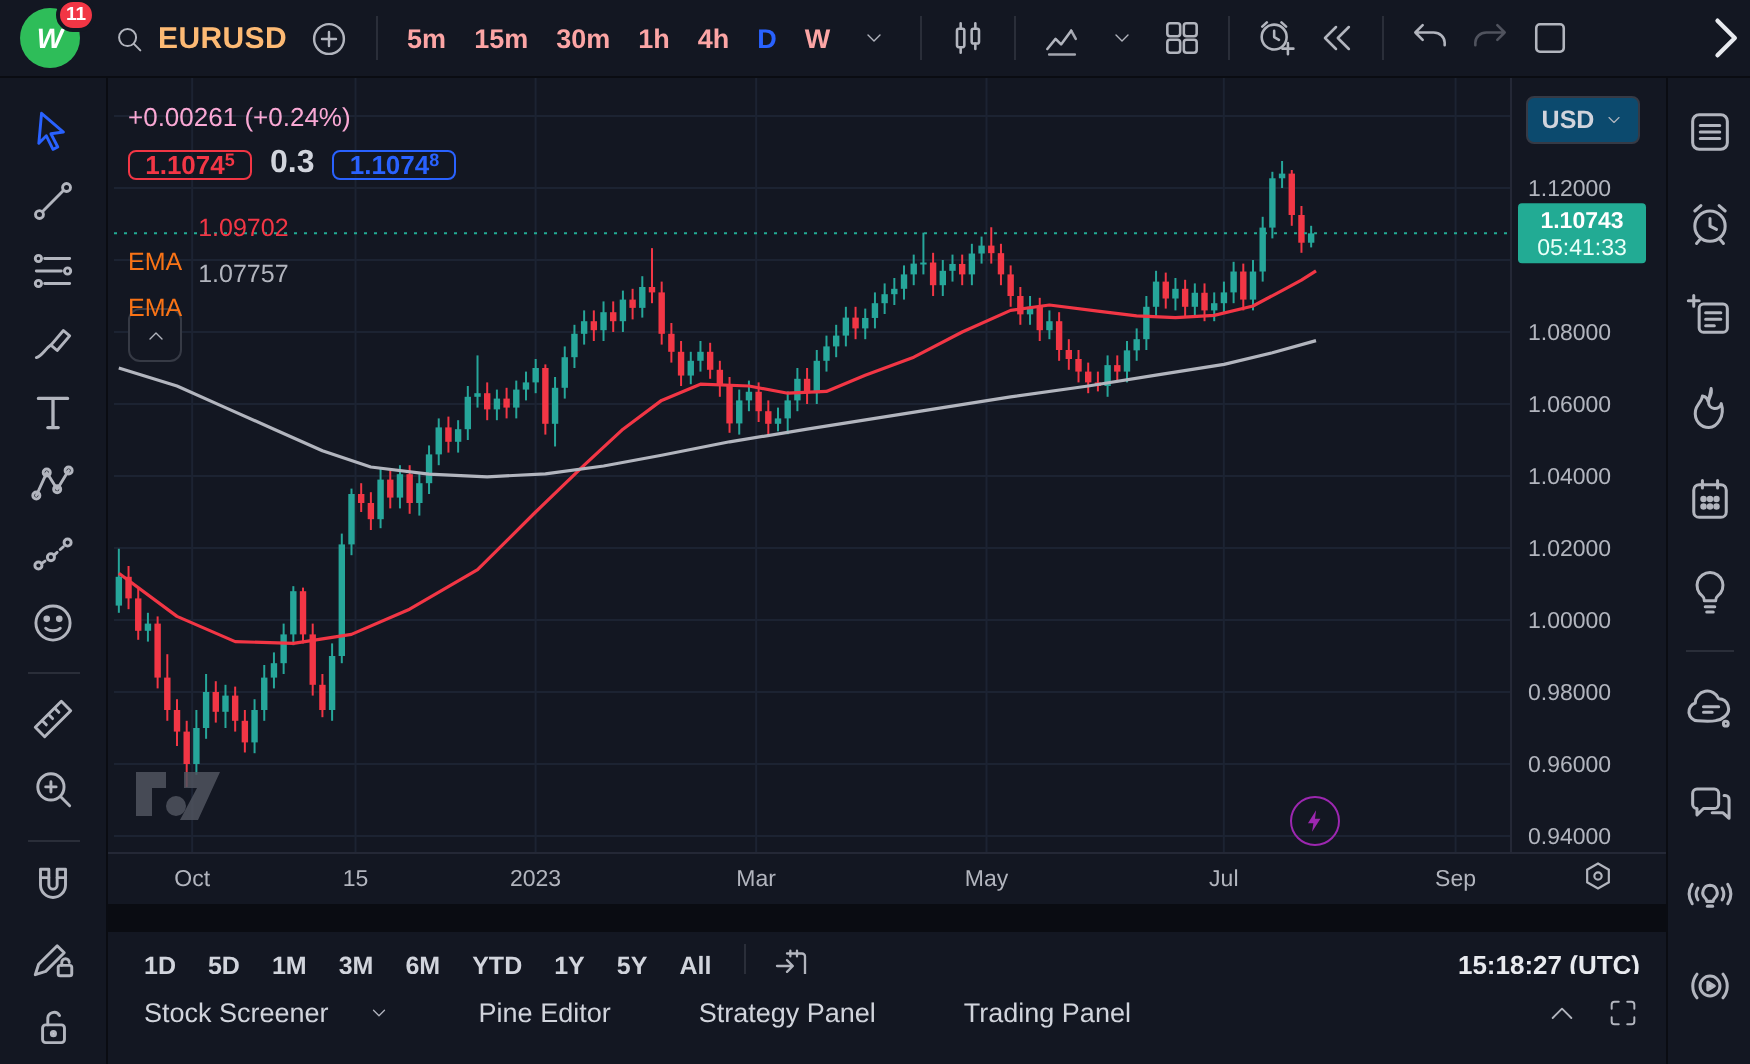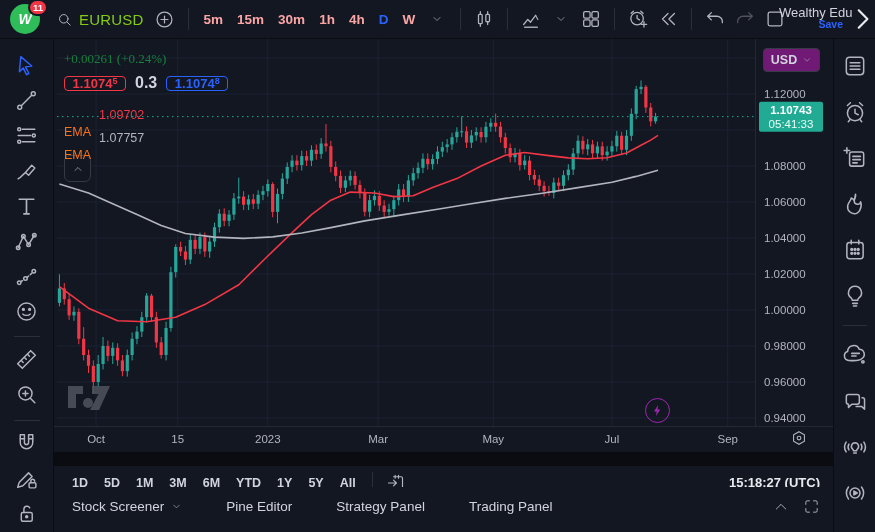--- a/index.html
+++ b/index.html
@@ -15,21 +15,21 @@
   
   #topbar { position:absolute; left:0; top:0; width:875px; height:38px; display:flex; align-items:center; z-index:30; }
   .tb-sep { width:1px; height:22px; background:#2a2e39; margin:0 8px; }
   #logo { position:relative; width:30px; height:30px; margin-left:10px; border-radius:50%;
           background:#2ebd59; display:flex; align-items:center; justify-content:center;
           color:#fff; font-weight:bold; font-style:italic; font-size:14px; }
   #logo .badge { position:absolute; top:-5px; right:-8px; min-width:17px; height:17px; border-radius:9px;
           background:#f23645; color:#fff; font-size:9.5px; font-weight:bold; font-style:normal;
           display:flex; align-items:center; justify-content:center; padding:0 3px; border:2px solid #131722; }
   #symbolbtn { display:flex; align-items:center; gap:6px; margin-left:16px; cursor:pointer; }
-  #symbolbtn .sym { font-size:15px; font-weight:normal; color:#84cc16; letter-spacing:.2px; }
+  #symbolbtn .sym { font-size:15px; font-weight:bold; color:#fdba74; letter-spacing:.2px; }
   .tfbtn { font-size:13.5px; font-weight:bold; color:#fca5a5; padding:4px 7px; border-radius:4px; cursor:pointer; }
   .tfbtn.active { color:#2962ff; }
   .icobtn { width:30px; height:30px; display:flex; align-items:center; justify-content:center; border-radius:4px; cursor:pointer; }
   #layoutname { position:absolute; right:18px; top:3px; width:78px; height:32px; overflow:hidden; }
   #layoutname .nm { font-size:13px; color:#d1d4dc; white-space:nowrap; }
   #layoutname .sv { position:absolute; right:14px; top:15px; font-size:10.5px; color:#2962ff; font-weight:bold; }
   #corner-chev { position:absolute; right:0px; top:4px; }
   #corner-chev svg { stroke:#e8eaef; stroke-width:2; }
 
   
@@ -38,49 +38,49 @@
   .lt-sep { width:26px; height:1px; background:#2a2e39; margin:6px 0; }
 
   
   #righttb { position:absolute; right:0; top:39px; width:41px; height:493px; display:flex; flex-direction:column; align-items:center; padding-top:8px; z-index:20; }
   .rtool { width:32px; height:38px; display:flex; align-items:center; justify-content:center; border-radius:4px; cursor:pointer; margin-bottom:8px; }
   .rt-sep { width:24px; height:1px; background:#2a2e39; margin:2px 0 10px 0; }
 
   
   #chartwrap { position:absolute; left:54px; top:39px; width:779px; height:413px; overflow:hidden; }
   #legend { position:absolute; left:10px; top:12px; z-index:5; }
-  #chg { font-size:13px; color:#15803d; margin-bottom:7px;font-family:Liberation Serif, serif; }
+  #chg { font-size:13px; color:#f9a8d4; margin-bottom:7px; }
   #baskrow { display:flex; align-items:center; gap:9px; margin-bottom:11px; }
   .pxbox { width:62px; height:15px; border-radius:4px; display:flex; align-items:center; justify-content:center;
            font-size:13px; font-weight:bold; background:rgba(19,23,34,.55); cursor:pointer; }
   .pxbox sup { font-size:9px; margin-top:-5px; }
   #bidbox { border:1px solid #f23645; color:#f23645; }
   #askbox { border:1px solid #2962ff; color:#2962ff; }
   #spread { font-size:16px; font-weight:bold; color:#d1d4dc; }
   .emarow { display:flex; gap:8px; font-size:12.5px; height:23px; align-items:center; }
   .emarow .lbl { color:#f97316;margin-top:35px; }
   #collapsebtn { width:27px; height:27px; margin-top:6px; border:1px solid #363a45; border-radius:6px;
            background:#131722; display:flex; align-items:center; justify-content:center; cursor:pointer; }
   #usdbtn { position:absolute; right:13px; top:9px; width:57px; height:24px; border:1px solid #363a45; border-radius:4px;
            display:flex; align-items:center; justify-content:center; gap:5px; font-size:12.5px; font-weight:bold;
-           color:#d1d4dc; background:#701a75; cursor:pointer; z-index:6; }
+           color:#d1d4dc; background:#0c4a6e; cursor:pointer; z-index:6; }
   #axisgear { position:absolute; right:24px; top:389px; z-index:6; cursor:pointer; }
   #axisgear svg { stroke:#b2b5be; fill:none; stroke-width:1.3; }
   #watermark { position:absolute; left:12px; top:345px; opacity:.85; }
   #spark { position:absolute; left:591px; top:359px; width:25px; height:25px; border:1.6px solid #9c27b0; border-radius:50%;
            display:flex; align-items:center; justify-content:center; cursor:pointer; z-index:5; }
 
   
   #rangebar { position:absolute; left:54px; top:466px; width:779px; height:33px; display:flex; align-items:center; padding:0 13px 0 10px; }
   .rng { font-size:12.5px; font-weight:bold; color:#d1d4dc; padding:3px 8px; border-radius:4px; cursor:pointer; }
   #clock { margin-left:auto; font-size:13px; font-weight:bold; color:#e8eaef; cursor:pointer; }
 
   
   #tabsbar { position:absolute; left:54px; top:487px; width:779px; height:45px; display:flex; align-items:center; padding:0 13px 6px 18px; }
-  .btab { display:flex; align-items:center; gap:7px; font-size:13.5px; color:#d1d4dc; margin-right:44px; cursor:pointer; }
+  .btab { display:flex; align-items:center; gap:20px; font-size:13.5px; color:#d1d4dc; margin-right:44px; cursor:pointer; }
   #tabsbar .right { margin-left:auto; display:flex; gap:14px; align-items:center; }
 </style>
 </head>
 <body>
 
 <div id="app">
 
   <header id="topbar" class="panel">
     <div id="logo">
       <span>W</span>
@@ -189,24 +189,20 @@
           </span>
         </div>
         <div class="icobtn">
           <span class="ico">
             <svg width="22" height="22" viewBox="0 0 24 24">
               <rect x="4.5" y="4.5" width="15" height="15" rx="2"></rect>
             </svg>
           </span>
         </div>
       </div>
-    <div id="layoutname">
-      <span class="nm">Wealthy Edu</span>
-      <span class="sv">Save</span>
-    </div>
     <span id="corner-chev" class="ico">
         <svg width="26" height="30" viewBox="0 0 24 24">
           <path d="M9 4l8 8-8 8"></path>
         </svg>
       </span>
   </header>
 
   <nav id="lefttb" class="panel">
       <div class="ltool">
         <span class="ico active">

